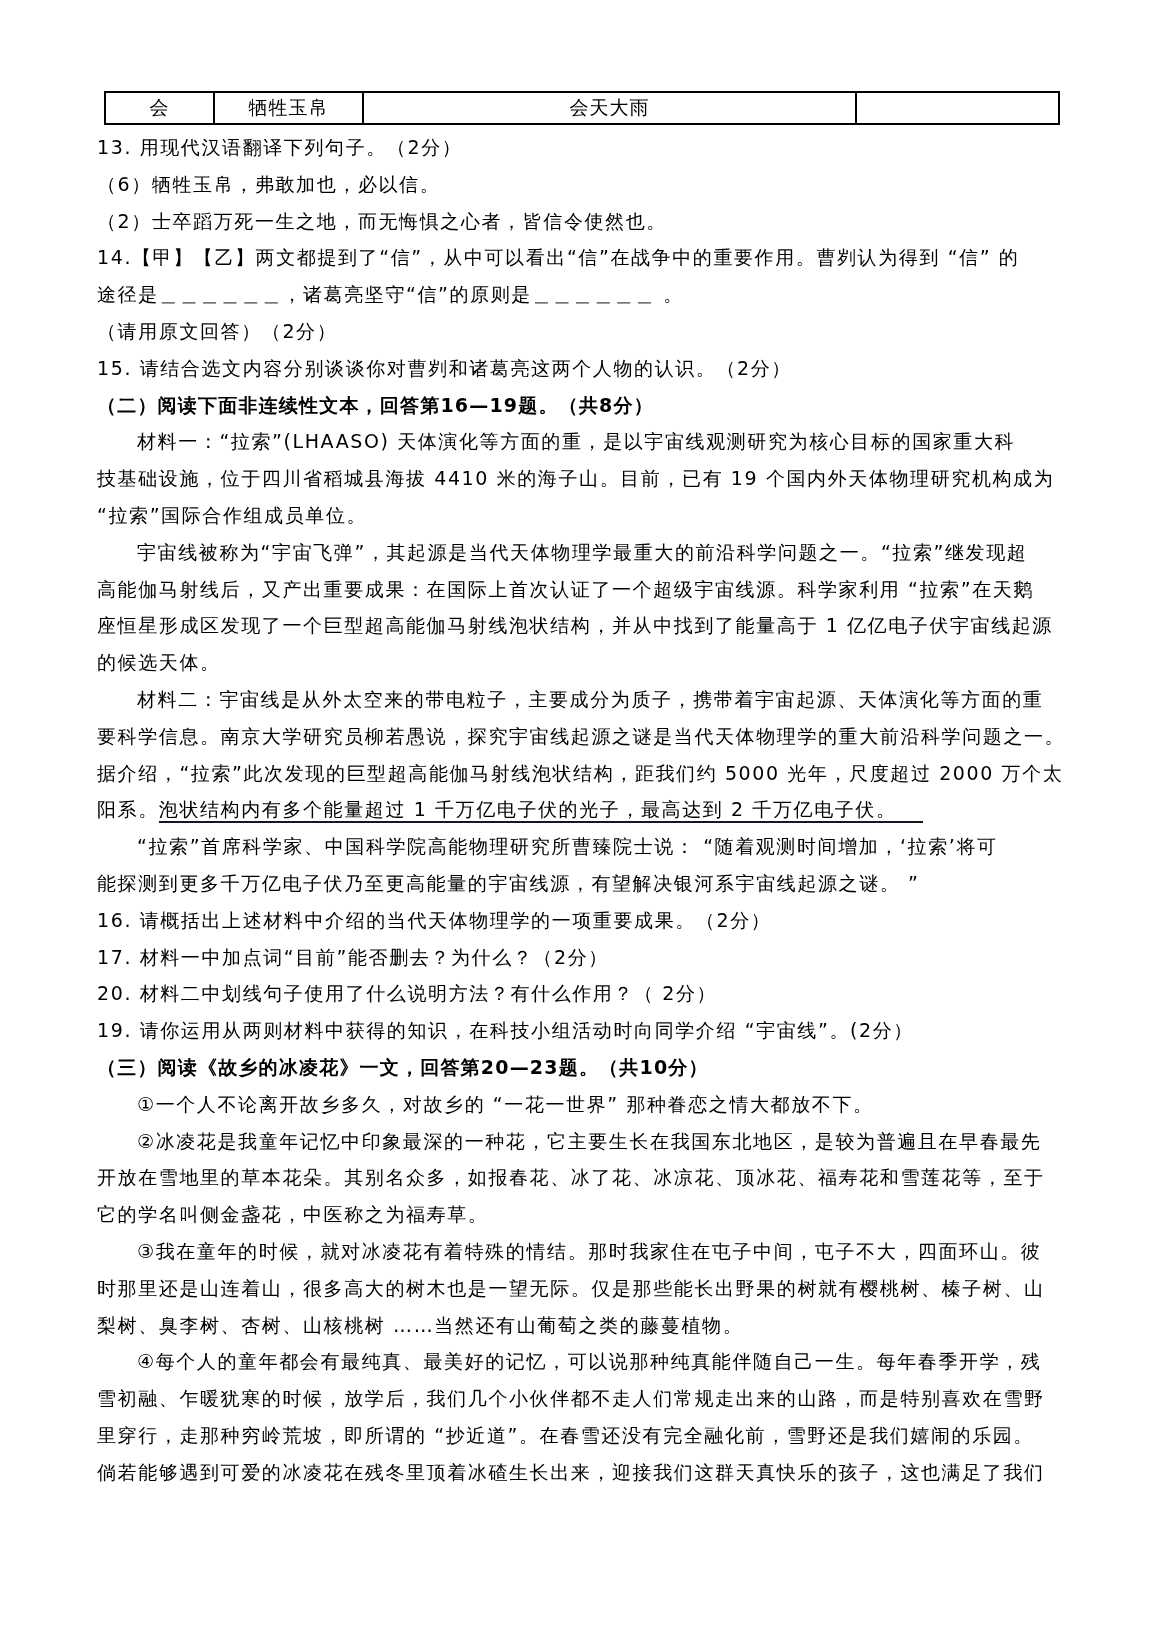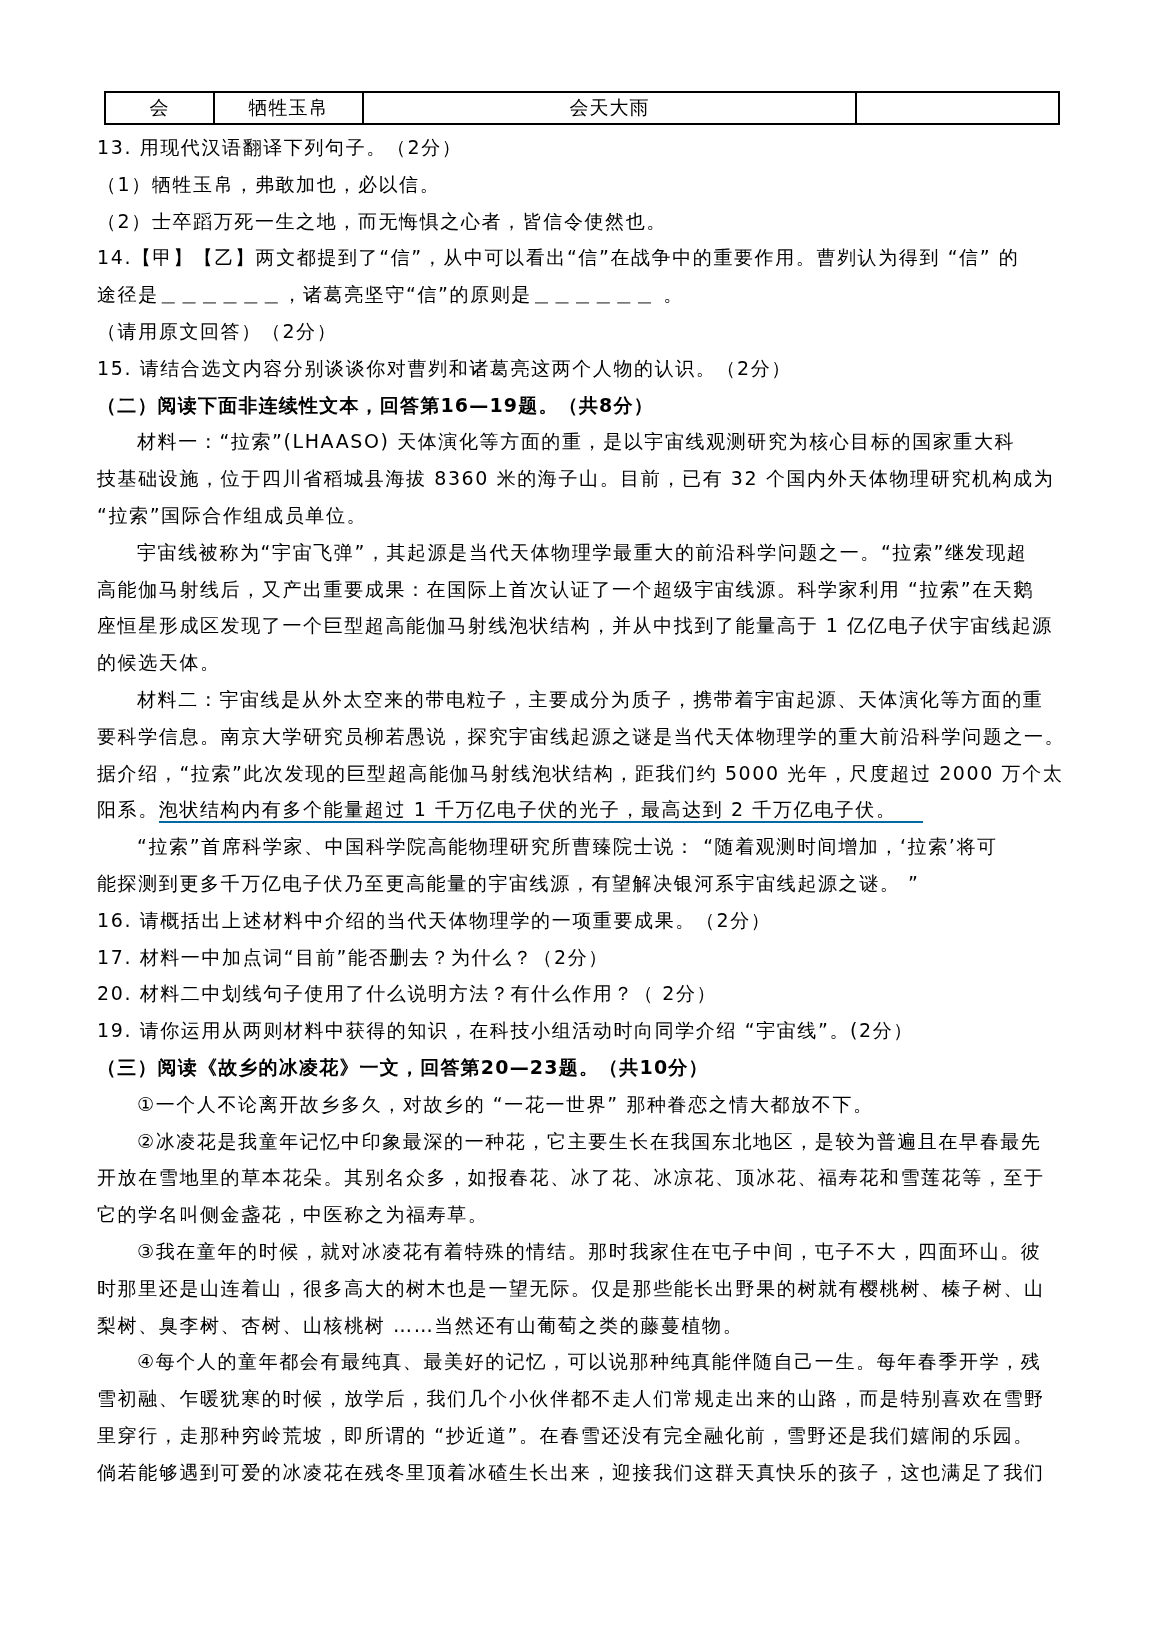--- a/index.html
+++ b/index.html
@@ -24,21 +24,21 @@
   
   .doc-body{margin-top:4px;padding-left:97px;padding-right:24px;}
   .line{
     height:36.8px;line-height:36.8px;
     font-size:19px;letter-spacing:1.6px;
     white-space:nowrap;
   }
   .line.indent{text-indent:40px;}
   .line.bold{font-weight:bold;letter-spacing:1.2px;}
   .line.right{text-align:left;padding-right:50px;}
-  .ul{border-bottom:2px solid #0369a1;padding-bottom:1px;padding-right:26px;}
+  .ul{border-bottom:2px solid #0f172a;padding-bottom:1px;padding-right:26px;}
 </style>
 </head>
 <body>
 
 <div class="page">
 
   <table class="exam-table">
     <colgroup>
       <col style="width:109px">
       <col style="width:149px">
@@ -50,29 +50,29 @@
       <td>会</td>
       <td>牺牲玉帛</td>
       <td>会天大雨</td>
       <td></td>
     </tr>
   </tbody>
     </table>
 
   <div class="doc-body" id="doc-body">
       <div class="line">13. 用现代汉语翻译下列句子。（2分）</div>
-      <div class="line">（1）牺牲玉帛，弗敢加也，必以信。</div>
+      <div class="line">（6）牺牲玉帛，弗敢加也，必以信。</div>
       <div class="line">（2）士卒蹈万死一生之地，而无悔惧之心者，皆信令使然也。</div>
       <div class="line">14.【甲】【乙】两文都提到了“信”，从中可以看出“信”在战争中的重要作用。曹刿认为得到 “信” 的</div>
       <div class="line">途径是＿＿＿＿＿＿，诸葛亮坚守“信”的原则是＿＿＿＿＿＿ 。</div>
       <div class="line right">（请用原文回答）（2分）</div>
       <div class="line">15. 请结合选文内容分别谈谈你对曹刿和诸葛亮这两个人物的认识。（2分）</div>
       <div class="line bold">（二）阅读下面非连续性文本，回答第16—19题。（共8分）</div>
       <div class="line indent">材料一：“拉索”(LHAASO) 天体演化等方面的重，是以宇宙线观测研究为核心目标的国家重大科</div>
-      <div class="line">技基础设施，位于四川省稻城县海拔 8360 米的海子山。目前，已有 32 个国内外天体物理研究机构成为</div>
+      <div class="line">技基础设施，位于四川省稻城县海拔 4410 米的海子山。目前，已有 19 个国内外天体物理研究机构成为</div>
       <div class="line">“拉索”国际合作组成员单位。</div>
       <div class="line indent">宇宙线被称为“宇宙飞弹”，其起源是当代天体物理学最重大的前沿科学问题之一。“拉索”继发现超</div>
       <div class="line">高能伽马射线后，又产出重要成果：在国际上首次认证了一个超级宇宙线源。科学家利用 “拉索”在天鹅</div>
       <div class="line">座恒星形成区发现了一个巨型超高能伽马射线泡状结构，并从中找到了能量高于  1 亿亿电子伏宇宙线起源</div>
       <div class="line">的候选天体。</div>
       <div class="line indent">材料二：宇宙线是从外太空来的带电粒子，主要成分为质子，携带着宇宙起源、天体演化等方面的重</div>
       <div class="line">要科学信息。南京大学研究员柳若愚说，探究宇宙线起源之谜是当代天体物理学的重大前沿科学问题之一。</div>
       <div class="line">据介绍，“拉索”此次发现的巨型超高能伽马射线泡状结构，距我们约  5000 光年，尺度超过 2000 万个太</div>
       <div class="line"><span>阳系。</span><span class="ul">泡状结构内有多个能量超过 1 千万亿电子伏的光子，最高达到 2 千万亿电子伏。</span></div>
       <div class="line indent">“拉索”首席科学家、中国科学院高能物理研究所曹臻院士说： “随着观测时间增加，‘拉索’将可</div>

